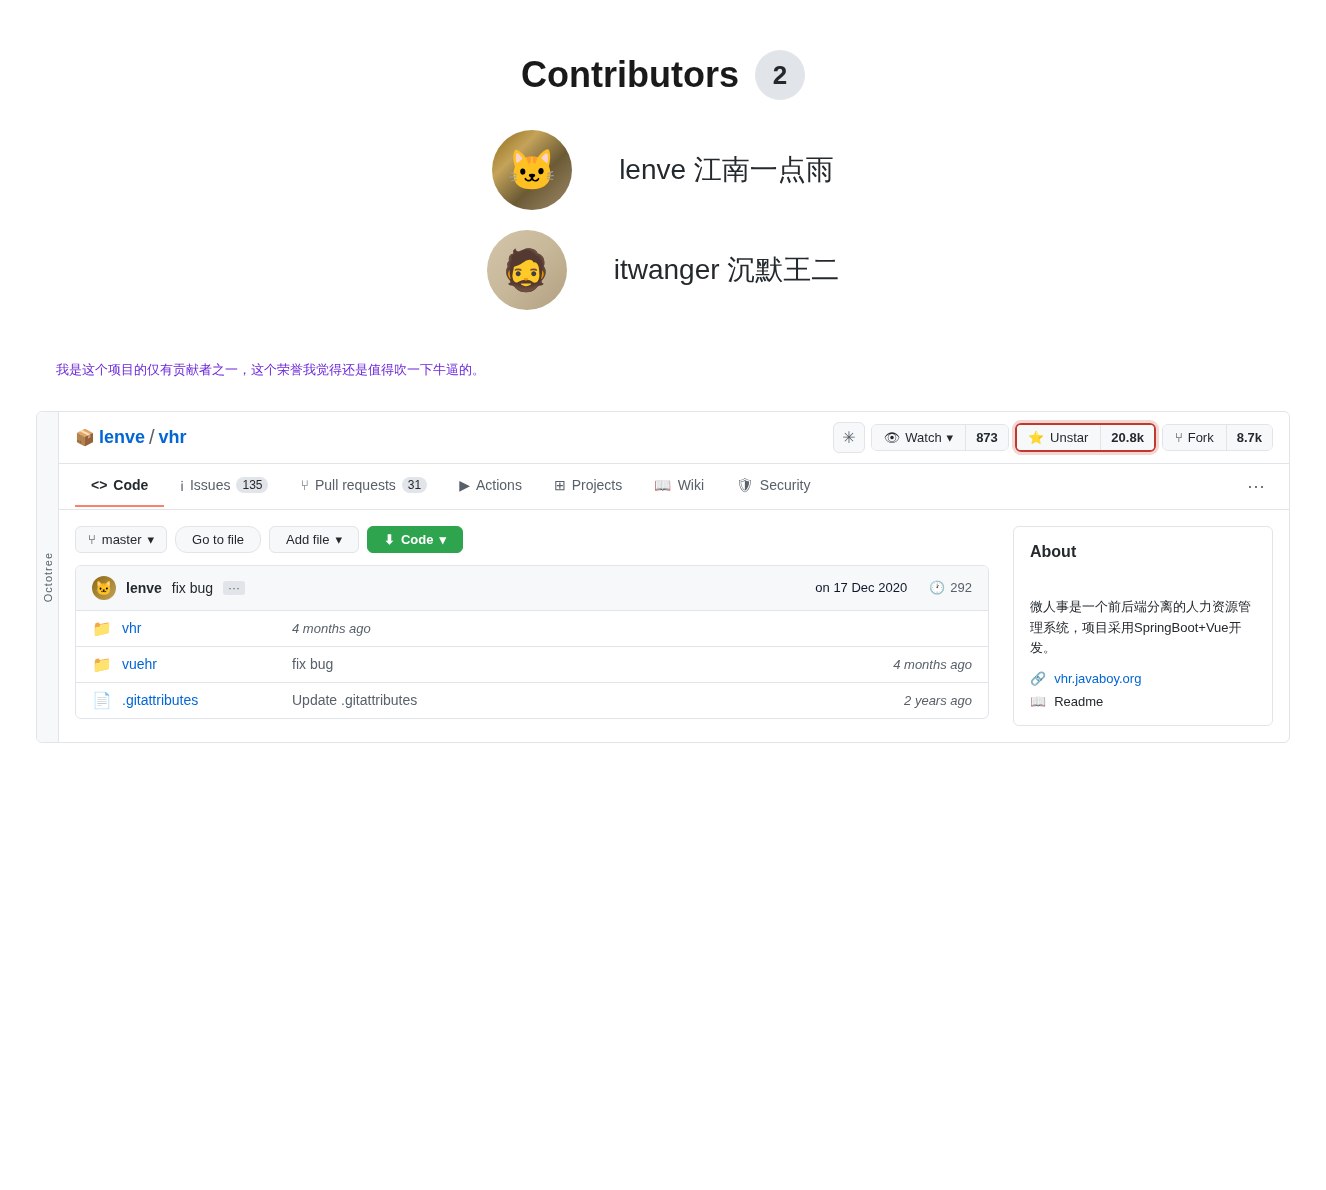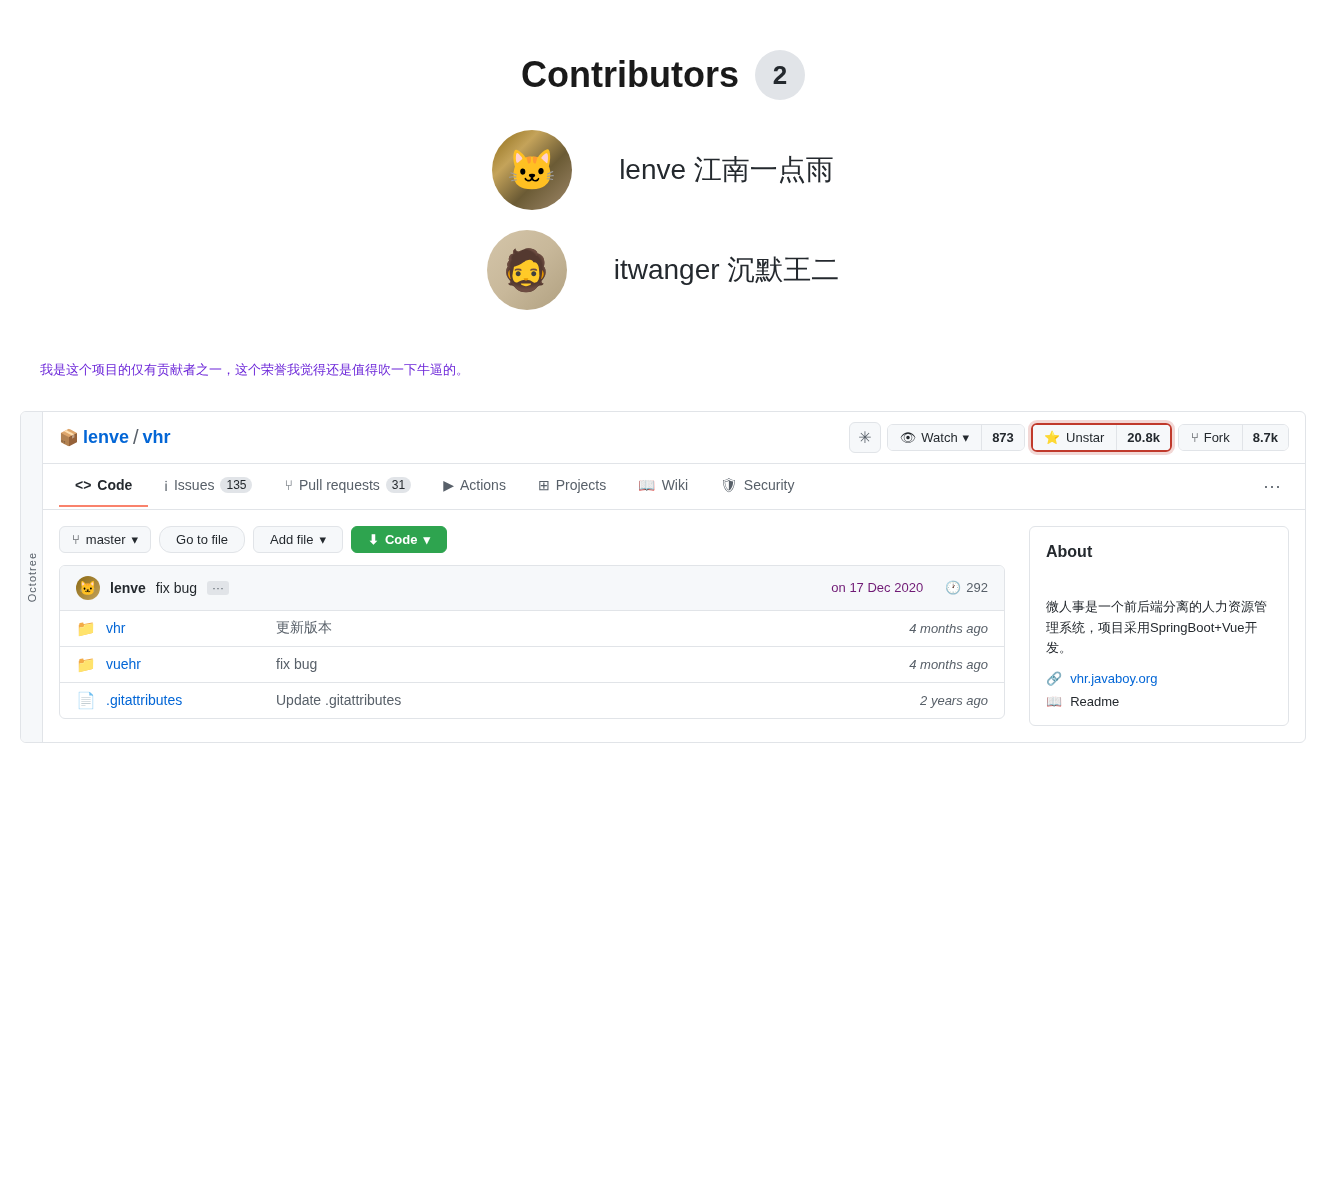--- a/index.html
+++ b/index.html
@@ -6,21 +6,21 @@
     body {
       font-family: -apple-system, BlinkMacSystemFont, "Segoe UI", Helvetica, Arial, sans-serif;
       background: #fff;
       color: #24292e;
       font-size: 14px;
     }
 
     .page-wrapper {
       max-width: 1326px;
       margin: 0 auto;
-      padding: 20px 0;
+      padding: 20px 16px;
     }
 
     
     .contributors-section {
       text-align: center;
       padding: 30px 20px 20px;
     }
     .contributors-title {
       font-size: 36px;
       font-weight: 700;
@@ -363,21 +363,21 @@
       background: #e1e4e8;
       border: none;
       border-radius: 3px;
       padding: 0 5px;
       font-size: 12px;
       cursor: pointer;
       color: #586069;
     }
     .commit-date {
       margin-left: auto;
-      color: #701a75;
+      color: #0f172a;
       font-size: 13px;
       display: flex;
       align-items: center;
       gap: 5px;
       justify-content: center;
     }
     .commit-history {
       display: flex;
       align-items: center;
       gap: 5px;
@@ -601,21 +601,20 @@
               </div>
               <div class="commit-history">
                 <span>🕐</span>
                 <span>292</span>
               </div>
             </div>
 
             <div class="file-row">
               <span class="file-icon">📁</span>
               <span class="file-name">vhr</span>
-              <span class="file-commit">更新版本</span>
               <span class="file-time">4 months ago</span>
             </div>
             <div class="file-row">
               <span class="file-icon">📁</span>
               <span class="file-name">vuehr</span>
               <span class="file-commit">fix bug</span>
               <span class="file-time">4 months ago</span>
             </div>
             <div class="file-row">
               <span class="file-icon">📄</span>

